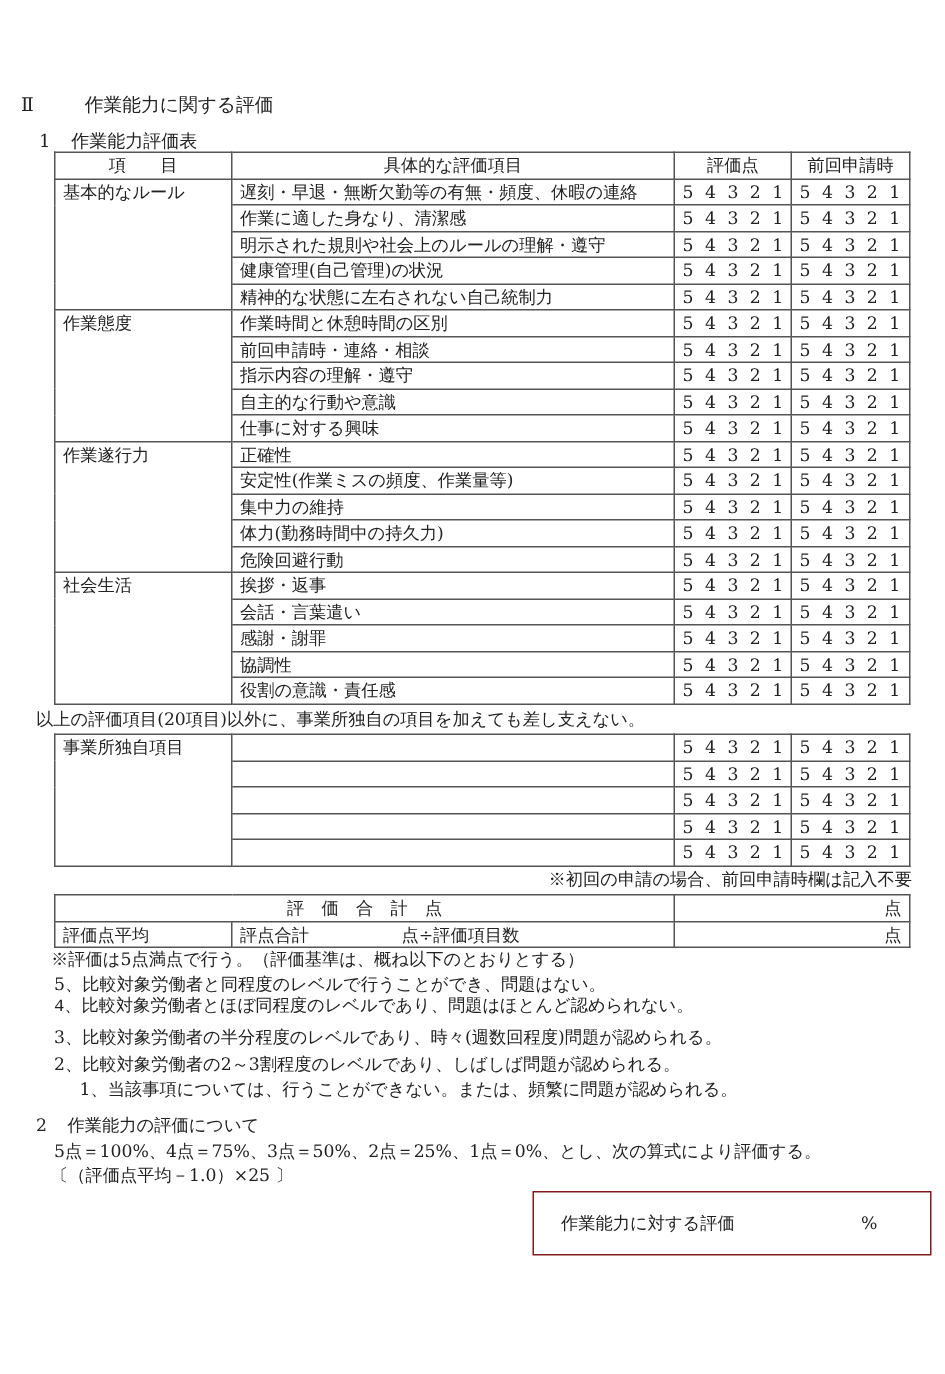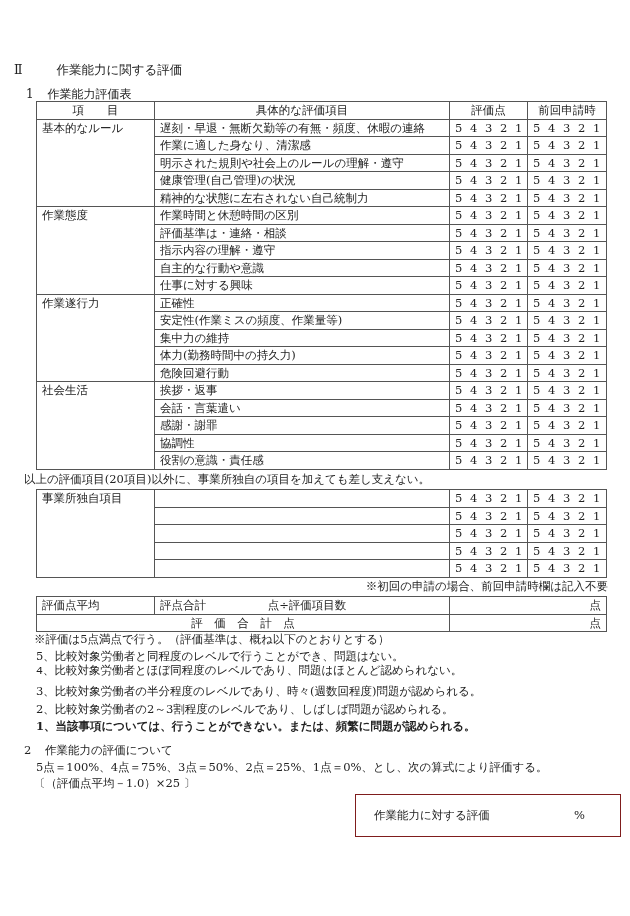--- a/index.html
+++ b/index.html
@@ -68,21 +68,21 @@
         <td class="c">5 4 3 2 1</td>
         <td class="c">5 4 3 2 1</td>
       </tr>
       <tr>
         <td class="lbl" rowspan="5">作業態度</td>
         <td>作業時間と休憩時間の区別</td>
         <td class="c">5 4 3 2 1</td>
         <td class="c">5 4 3 2 1</td>
       </tr>
       <tr>
-        <td>評価基準は・連絡・相談</td>
+        <td>前回申請時・連絡・相談</td>
         <td class="c">5 4 3 2 1</td>
         <td class="c">5 4 3 2 1</td>
       </tr>
       <tr>
         <td>指示内容の理解・遵守</td>
         <td class="c">5 4 3 2 1</td>
         <td class="c">5 4 3 2 1</td>
       </tr>
       <tr>
         <td>自主的な行動や意識</td>
@@ -191,41 +191,41 @@
 <div class="abs" style="right:22px;top:579px;">※初回の申請の場合、前回申請時欄は記入不要</div>
 
 <table style="left:36px;top:596px;width:570px;">
   <colgroup>
       <col style="width:118px">
       <col style="width:295px">
       <col style="width:157px">
     </colgroup>
   <tbody>
       <tr>
+    <td colspan="2" class="hd">評　価　合　計　点</td>
+    <td class="r"><span>点</span></td>
+  </tr>
+  <tr>
     <td>評価点平均</td>
     <td>
       <span>評点合計</span>
       <span style="margin-left:58px;">点÷評価項目数</span>
     </td>
     <td class="r"><span>点</span></td>
   </tr>
-  <tr>
-    <td colspan="2" class="hd">評　価　合　計　点</td>
-    <td class="r"><span>点</span></td>
-  </tr>
 </tbody>
   </table>
 
 <div class="abs" style="left:34px;top:632px;">※評価は5点満点で行う。（評価基準は、概ね以下のとおりとする）</div>
 <div id="criteriaList">
     <div class="abs" style="left: 36px; top: 649px;">5、比較対象労働者と同程度のレベルで行うことができ、問題はない。</div>
     <div class="abs" style="left: 36px; top: 663px; font-family: Liberation Mono, monospace;">4、比較対象労働者とほぼ同程度のレベルであり、問題はほとんど認められない。</div>
     <div class="abs" style="left: 36px; top: 684px;">3、比較対象労働者の半分程度のレベルであり、時々(週数回程度)問題が認められる。</div>
     <div class="abs" style="left: 36px; top: 701.5px;">2、比較対象労働者の2～3割程度のレベルであり、しばしば問題が認められる。</div>
-    <div class="abs" style="left: 36px; top: 719px; font-weight: bold;">1、当該事項については、行うことができない。または、頻繁に問題が認められる。</div>
+    <div class="abs" style="left: 53px; top: 719px;">1、当該事項については、行うことができない。または、頻繁に問題が認められる。</div>
   </div>
 
 <div class="abs" style="left:24px;top:743px;">
   <span>2</span>
   <span style="margin-left:10px;">作業能力の評価について</span>
 </div>
 <div class="abs" style="left:36px;top:760px;">5点＝100%、4点＝75%、3点＝50%、2点＝25%、1点＝0%、とし、次の算式により評価する。</div>
 <div class="abs" style="left:34px;top:776px;">〔（評価点平均－1.0）×25 〕</div>
 
 <div class="box" style="left:355px;top:794px;width:264px;height:41px;">

